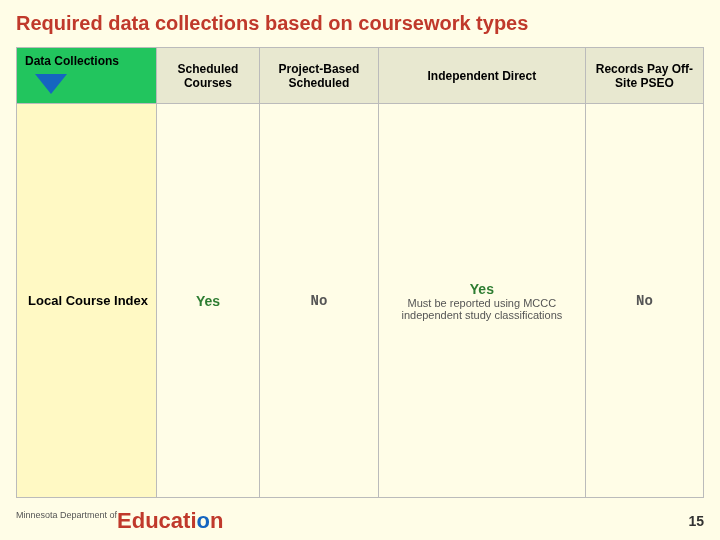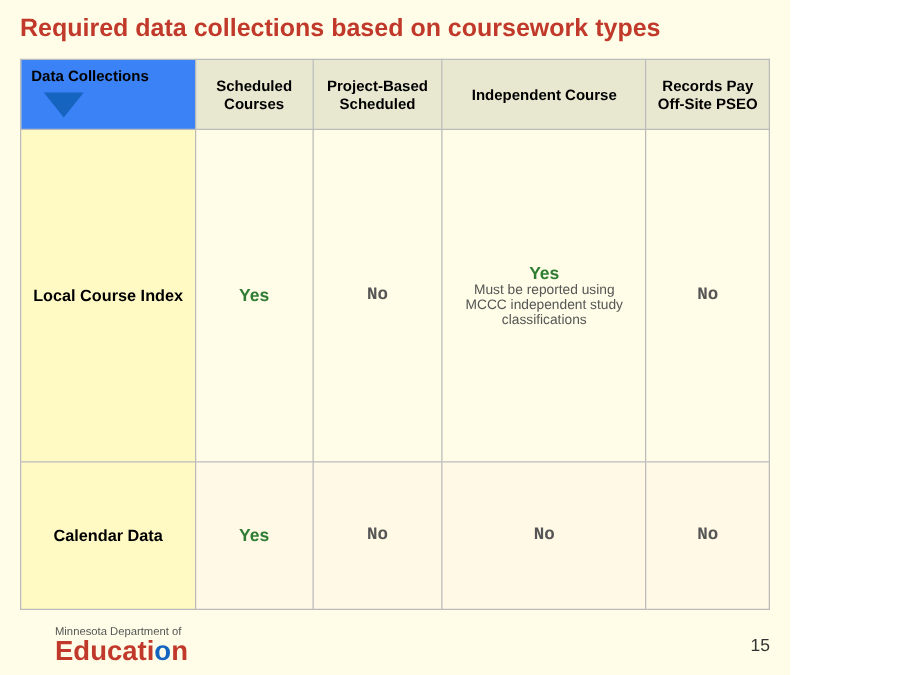--- a/index.html
+++ b/index.html
@@ -5,21 +5,21 @@
     * { box-sizing: border-box; margin: 0; padding: 0; }
     body {
       width: 720px;
       height: 540px;
       background: #fff;
       font-family: Arial, sans-serif;
       font-size: 13px;
       overflow: hidden;
     }
     .page {
-      width: 632px;
+      width: 720px;
       height: 540px;
       background: #fffde7;
       display: flex;
       flex-direction: column;
       padding: 12px 16px 8px 16px;
     }
     .page-title {
       font-size: 20px;
       font-weight: bold;
       color: #c0392b;
@@ -35,21 +35,21 @@
       padding: 6px 8px;
       vertical-align: middle;
       text-align: center;
     }
     th {
       background: #e8e8d0;
       font-weight: bold;
       font-size: 12px;
     }
     td.row-header {
-      text-align: center;
+      text-align: right;
       font-weight: bold;
       font-size: 13px;
       background: #fff9c4;
       width: 140px;
     }
     td.yes {
       color: #2e7d32;
       font-weight: bold;
       font-size: 14px;
     }
@@ -92,21 +92,21 @@
       font-weight: bold;
     }
     .col-header-cell {
       background: #e8e8d0;
       font-size: 12px;
       font-weight: bold;
       text-align: center;
     }
     .data-col-arrow {
       text-align: left;
-      background: #3b82f6;
+      background: #22c55e;
       font-weight: bold;
       font-size: 12px;
       vertical-align: top;
       padding-top: 6px;
     }
     .arrow-down {
       display: inline-block;
       width: 0;
       height: 0;
       border-left: 16px solid transparent;
@@ -117,23 +117,22 @@
     }
     .footer {
       display: flex;
       align-items: center;
       justify-content: space-between;
       margin-top: 8px;
       padding-top: 4px;
     }
     .footer-logo {
       display: flex;
-      flex-direction: column;
+      flex-direction: row;
       align-items: flex-start;
-      margin-left: 28px;
     }
     .footer-logo .mn-dept {
       font-size: 9px;
       color: #555;
     }
     .footer-logo .edu-text {
       font-size: 22px;
       font-weight: bold;
       color: #c0392b;
       line-height: 1;
@@ -142,21 +141,21 @@
     .footer-logo .edu-dot {
       color: #1565c0;
     }
     .footer-url {
       font-size: 12px;
       color: #555;
     }
     .footer-page {
       font-size: 14px;
       color: #333;
-      font-weight: normal;
+      font-weight: bold;
     }
     tr.data-row td {
       background: #fffde7;
     }
     tr.data-row:nth-child(even) td {
       background: #fff9e6;
     }
     tr.data-row td.row-header {
       background: #fff9c4;
     }
@@ -174,47 +173,40 @@
           <span>Data Collections</span><br>
           <span class="arrow-down"></span>
         </th>
         <th class="col-header-cell">
           <span>Scheduled Courses</span>
         </th>
         <th class="col-header-cell">
           <span>Project-Based Scheduled</span>
         </th>
         <th class="col-header-cell">
-          <span>Independent Course</span>
+          <span>Independent Direct</span>
         </th>
         <th class="col-header-cell">
           <span>Records Pay Off-Site PSEO</span>
         </th>
       </tr>
     </thead>
     <tbody>
 
       <tr class="data-row">
         <td class="row-header">Local Course Index</td>
         <td class="yes">Yes</td>
         <td class="no">No</td>
         <td class="note-ind">
           <span class="yes-label">Yes</span>
           <span>Must be reported using MCCC independent study classifications</span>
         </td>
         <td class="no">No</td>
       </tr>
 
-      <tr class="data-row">
-        <td class="row-header">Calendar Data</td>
-        <td class="yes">Yes</td>
-        <td class="no">No</td>
-        <td class="no">No</td>
-        <td class="no">No</td>
-      </tr>
 
 
     </tbody>
   </table>
 
   <div class="footer">
     <div class="footer-logo">
       <span class="mn-dept">Minnesota Department of</span>
       <span class="edu-text">
         Educati<span class="edu-dot">o</span>n

